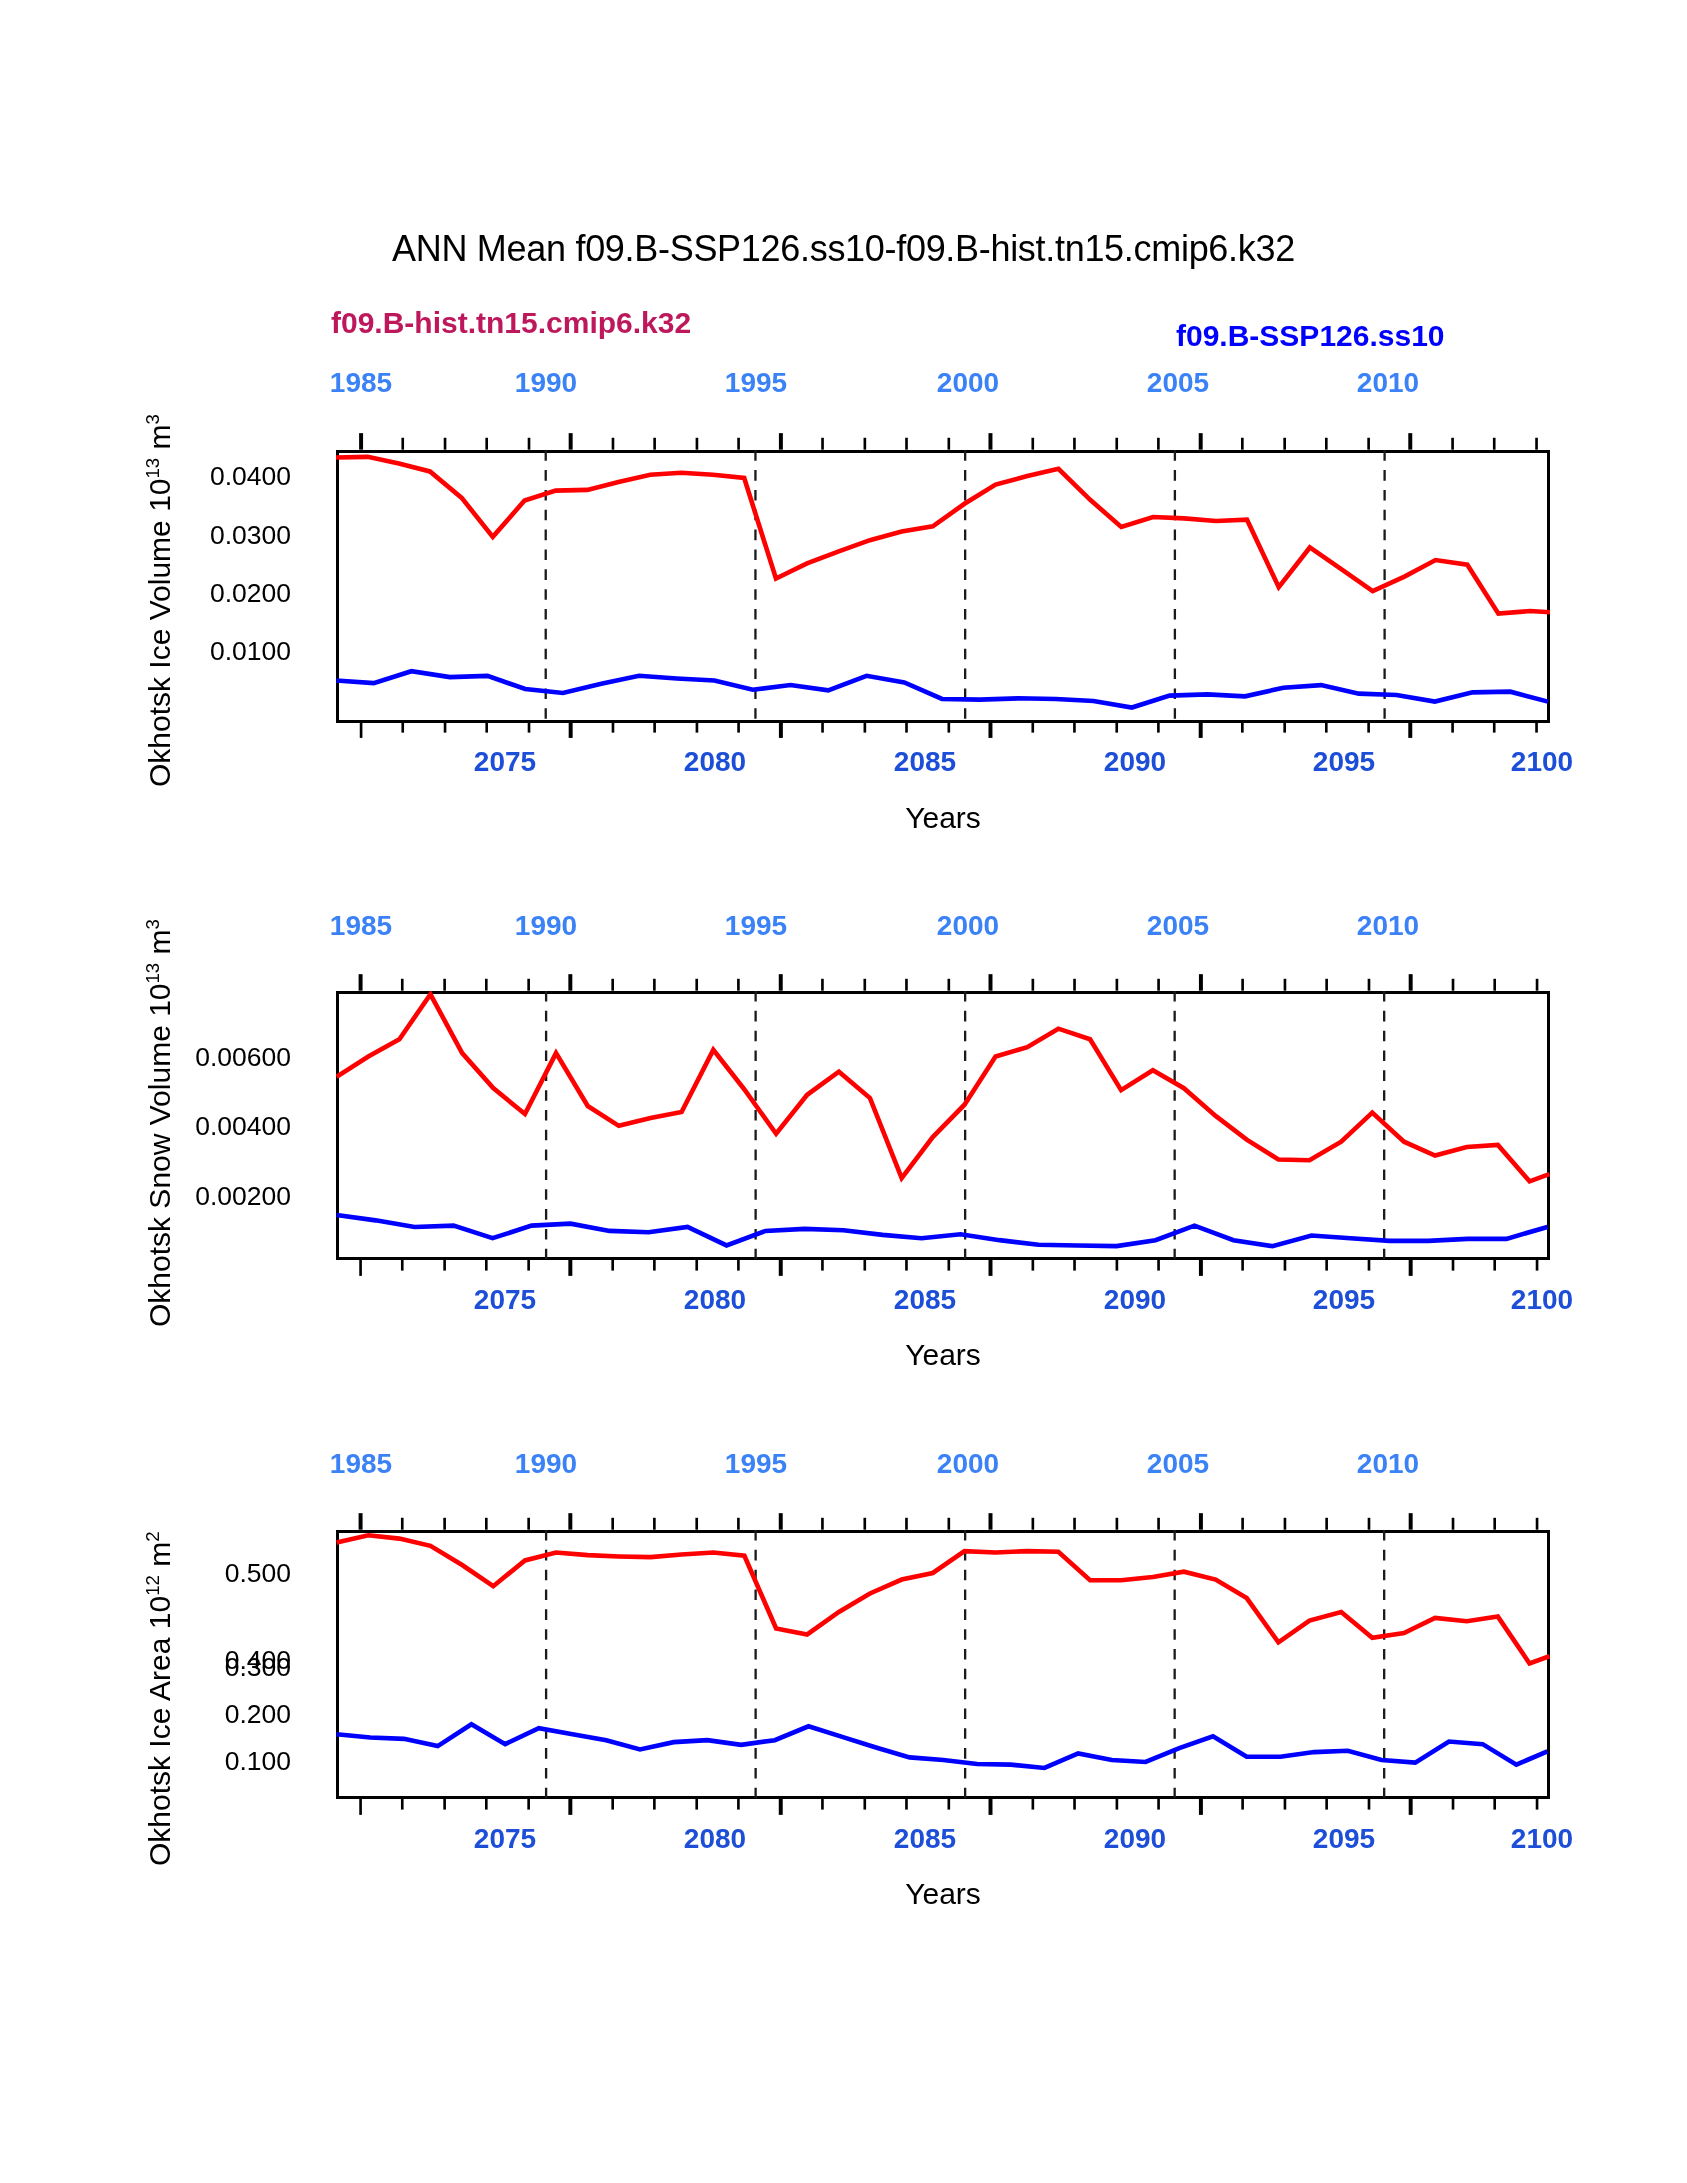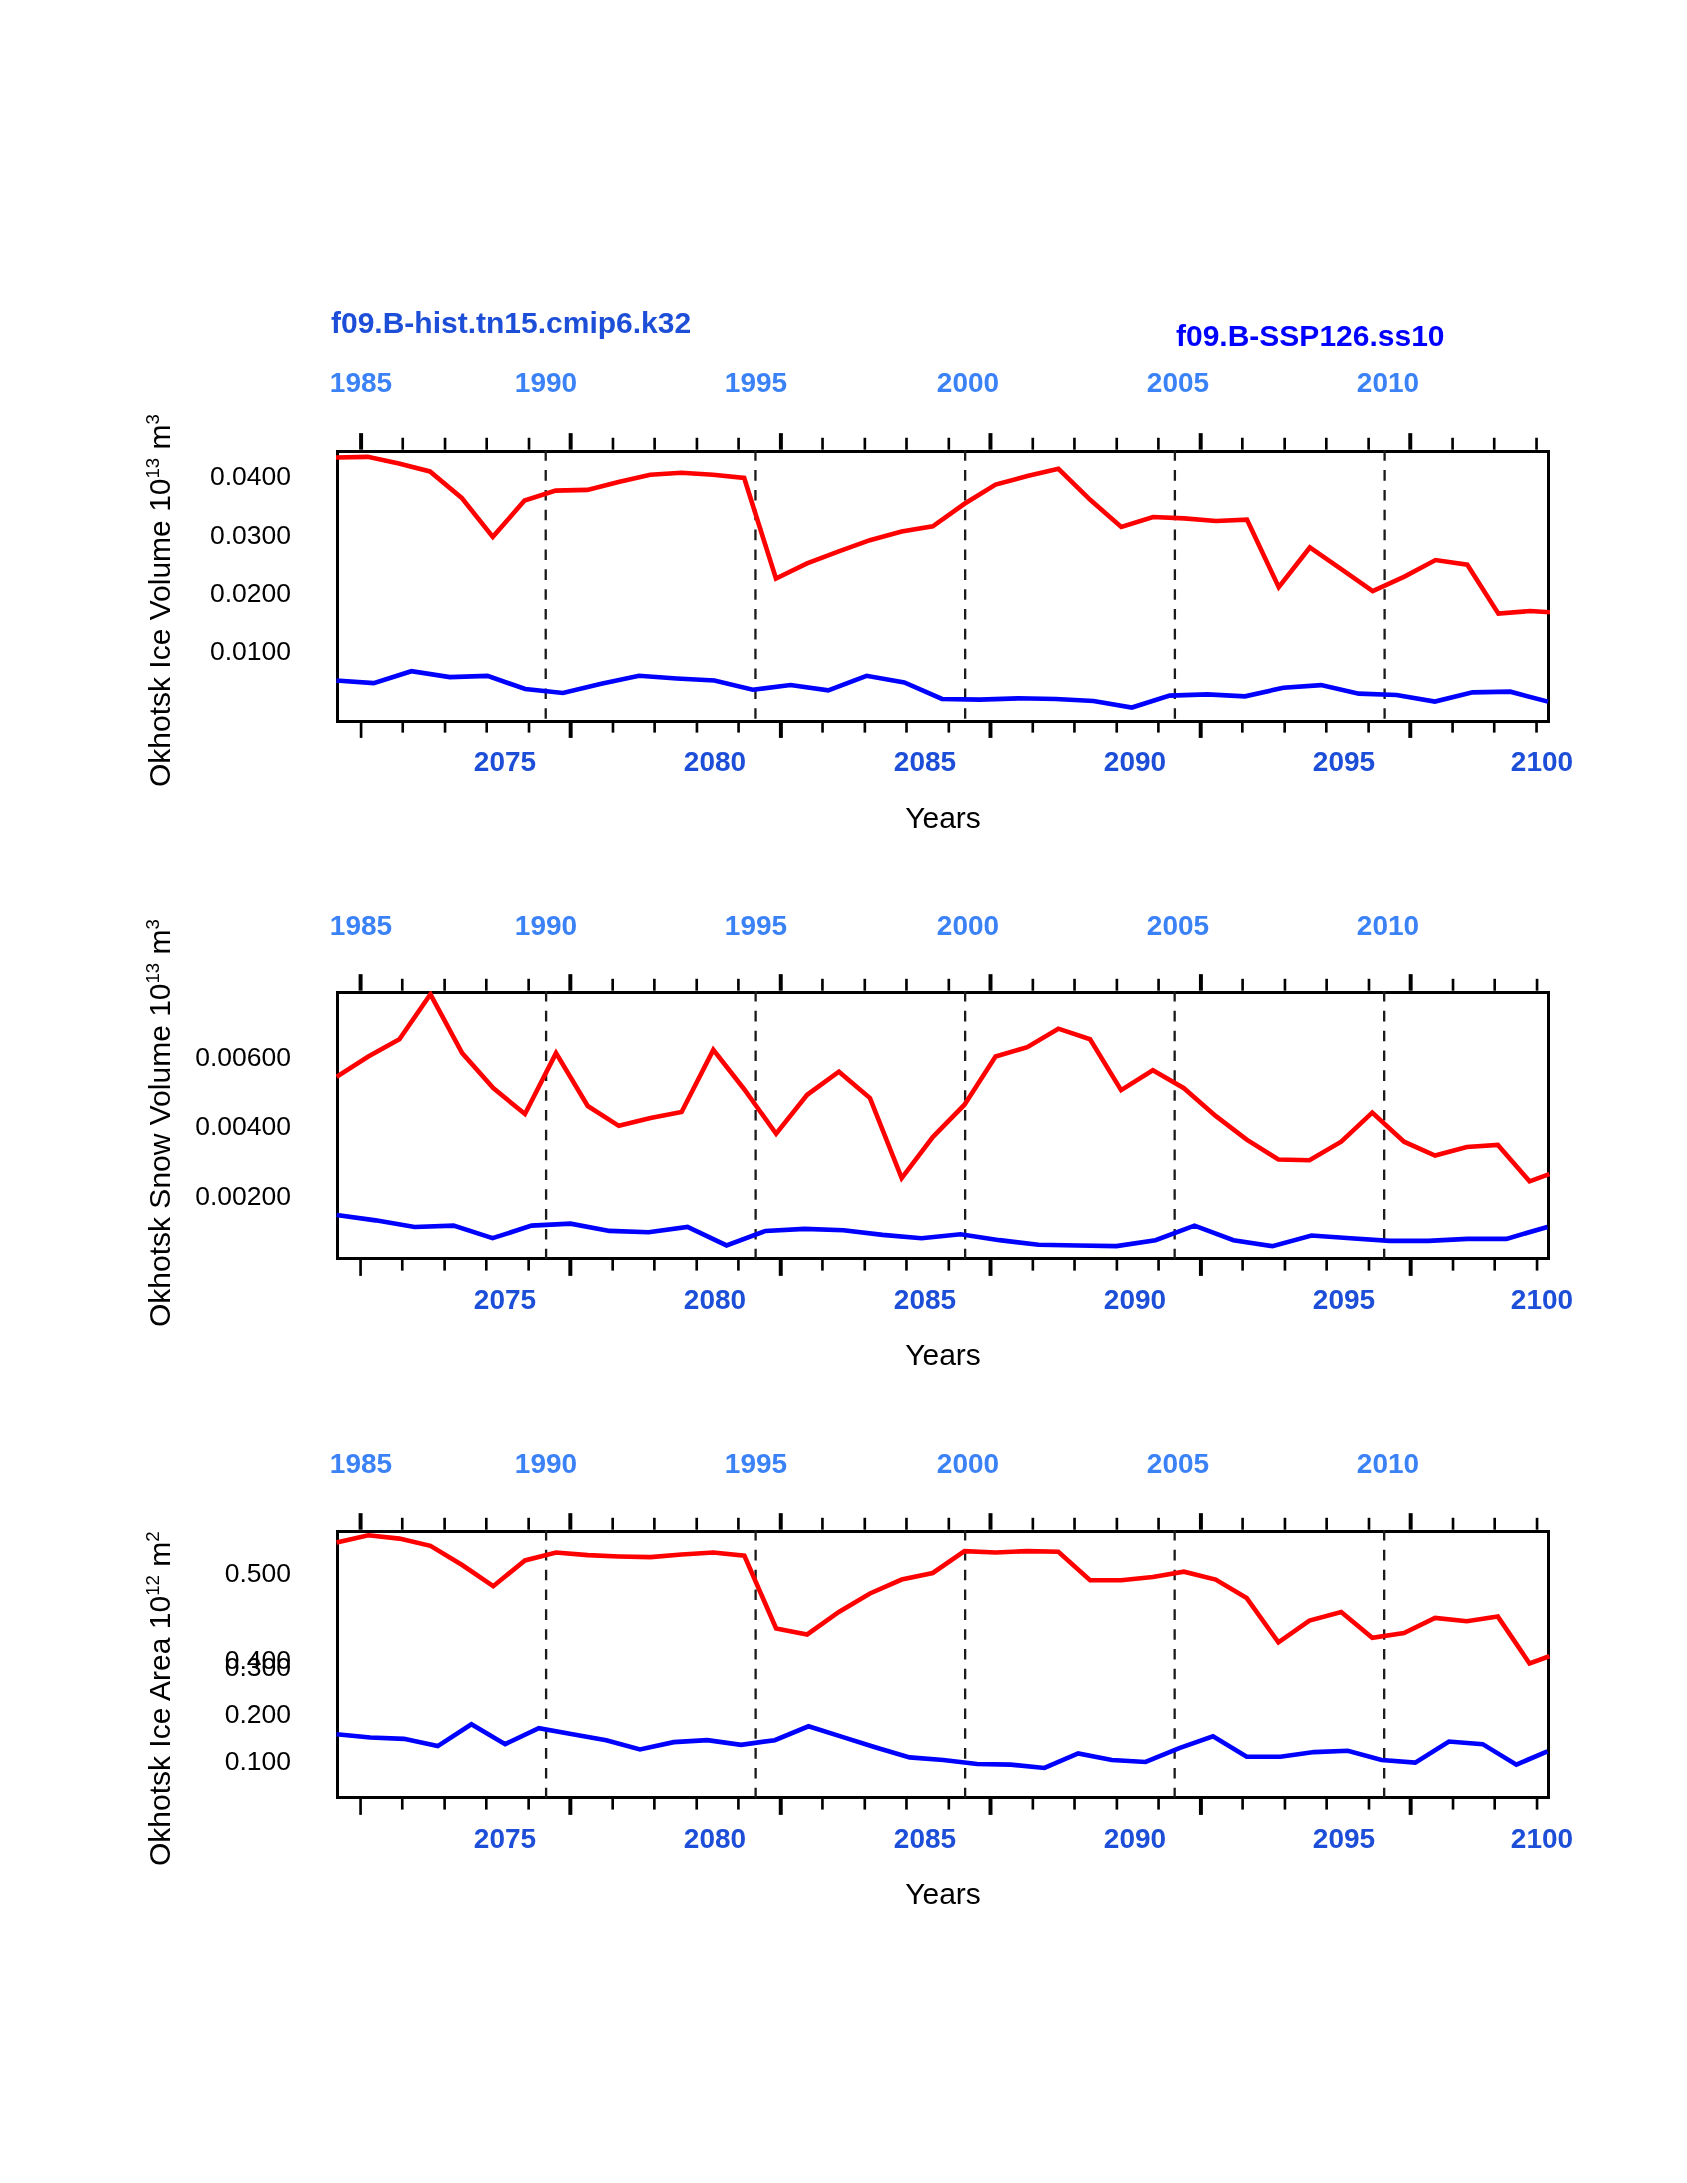--- a/index.html
+++ b/index.html
@@ -30,21 +30,21 @@
     font-size: 36px;
     letter-spacing: -0.3px;
     white-space: nowrap;
   }
   .legend-red {
     position: absolute;
     top: 306px;
     left: 331px;
     font-size: 30px;
     font-weight: bold;
-    color: #1d4ed8;
+    color: #be185d;
     white-space: nowrap;
   }
   .legend-blue {
     position: absolute;
     top: 319px;
     left: 1176px;
     font-size: 30px;
     font-weight: bold;
     color: #0000ff;
     white-space: nowrap;
@@ -95,20 +95,21 @@
   .series-red { fill: none; stroke: #ff0000; stroke-width: 7; }
   .series-blue { fill: none; stroke: #0000ff; stroke-width: 7; }
   .vline { stroke: #1a1a1a; stroke-width: 3.5; stroke-dasharray: 16 14; }
   .tickmark { stroke: #000000; }
 </style>
 </head>
 <body>
 
 <div class="page">
 
+  <div class="main-title">ANN Mean f09.B-SSP126.ss10-f09.B-hist.tn15.cmip6.k32</div>
 
   <div class="legend-red">f09.B-hist.tn15.cmip6.k32</div>
   <div class="legend-blue">f09.B-SSP126.ss10</div>
 
   <div class="panel" style="top:0;height:794px;">
     <div class="yaxis-title" style="left:142px; top:787px;">
       <span>Okhotsk Ice Volume 10</span><span class="sup">13</span><span> m</span><span class="sup">3</span>
     </div>
 
     <div class="axis-lab red" style="left:361px; top:367px;">1985</div>

